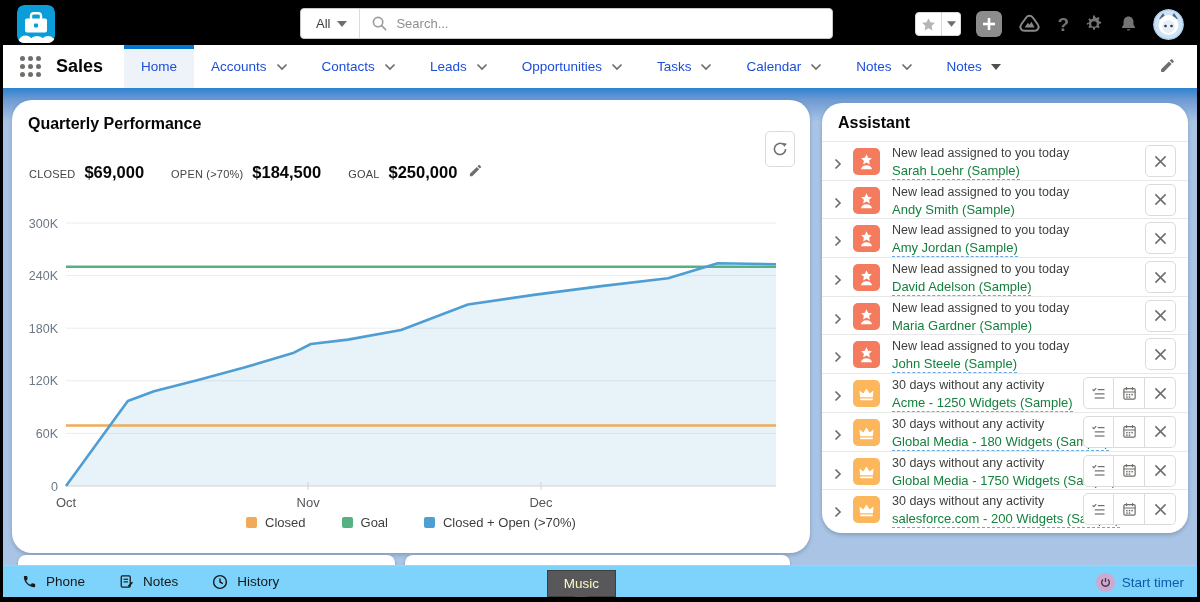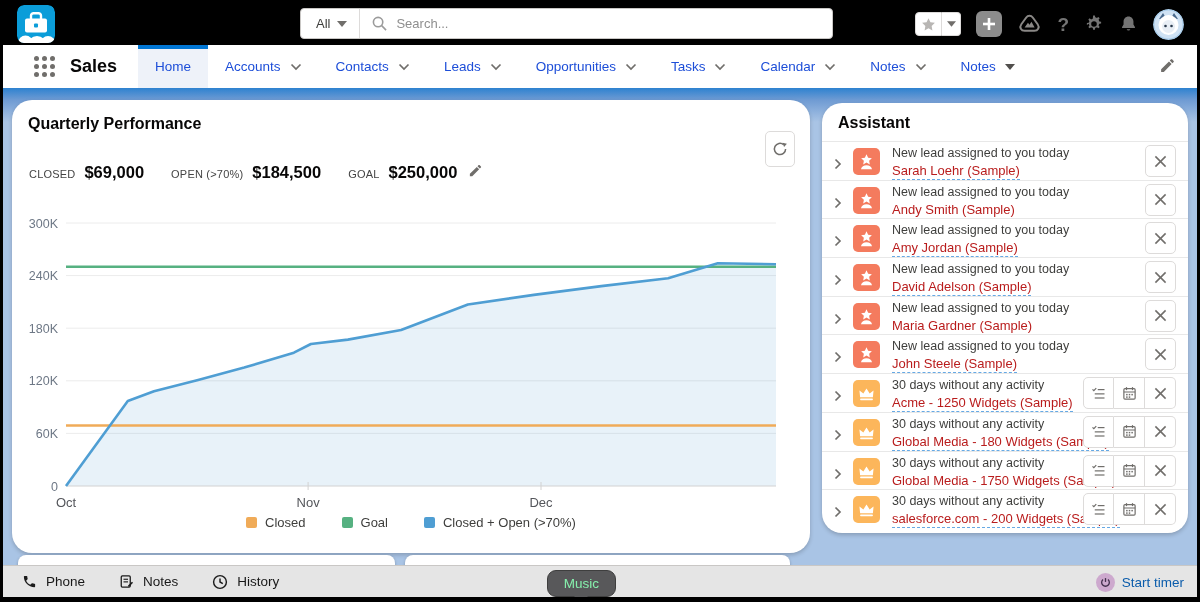--- a/index.html
+++ b/index.html
@@ -30,21 +30,21 @@
   .fav-group { display:flex; }
   .fav-btn, .fav-caret { height:24px; border:1px solid #dddbda; background:#fff; display:flex; align-items:center; justify-content:center; color:#aeacab; cursor:pointer; }
   .fav-btn { width:27px; border-radius:4px 0 0 4px; }
   .fav-caret { width:19px; border-left:none; border-radius:0 4px 4px 0; color:#706e6b; }
   .plus-btn { width:26px; height:26px; background:#8c8c8c; border-radius:6px; color:#fff; display:flex; align-items:center; justify-content:center; cursor:pointer; }
   .hicon { color:#747474; display:flex; align-items:center; cursor:pointer; }
   .qmark { font-size:19px; font-weight:700; color:#747474; line-height:1; }
   .avatar { width:31px; height:31px; border-radius:50%; overflow:hidden; cursor:pointer; }
 
   
-  .nav-bar { position:absolute; left:0; top:42px; width:100%; height:43px; background:#fff; display:flex; align-items:stretch; z-index:4;padding-left:14px; }
+  .nav-bar { position:absolute; left:0; top:42px; width:100%; height:43px; background:#fff; display:flex; align-items:stretch; z-index:4; }
   .waffle { width:21px; height:21px; margin:11px 0 0 17px; display:grid; grid-template-columns:repeat(3,5px); grid-template-rows:repeat(3,5px); gap:3px; cursor:pointer; }
   .waffle i { width:5px; height:5px; border-radius:50%; background:#706e6b; }
   .app-name { font-size:18px; font-weight:700; color:#080707; margin:0 21px 0 15px; align-self:center; }
   .nav-tabs { display:flex; align-items:stretch; }
   .tab { display:flex; align-items:center; gap:9px; padding:0 17px; font-size:13.5px; color:#1d4ed8; position:relative; cursor:pointer; white-space:nowrap;text-align:center; }
   .tab.active { background:#eef2f9; }
   .tab.active::before { content:""; position:absolute; left:0; right:0; top:0; height:4px; background:#0176d3; }
   .tab .chev { color:#706e6b; display:flex; }
   .nav-pencil { position:absolute; right:21px; top:12px; color:#706e6b; cursor:pointer; }
 
@@ -71,42 +71,42 @@
   .legend-swatch { width:11px; height:11px; border-radius:2px; display:inline-block; }
 
   
   .assistant-card { left:819px; top:15px; width:366px; height:430px; overflow:hidden; }
   .assistant-title { padding:11px 16px 9px; font-size:16px; font-weight:700; color:#080707; }
   .arow { position:relative; height:38.7px; border-top:1px solid #e8e8e8;text-decoration:underline; }
   .arow-chev { position:absolute; left:12px; top:14px; color:#706e6b; cursor:pointer; }
   .arow-icon { position:absolute; left:31px; top:6px; width:27px; height:27px; border-radius:5px; display:flex; align-items:center; justify-content:center; color:#fff; }
   .arow-text { position:absolute; left:70px; top:3px; white-space:nowrap; }
   .arow-msg { display:block; font-size:12.5px; color:#3e3e3c; line-height:16px; }
-  .arow-link { display:inline-block; font-size:13px; color:#b91c1c; line-height:16px; text-decoration:none; border-bottom:1px dashed rgba(0,112,210,.6); cursor:pointer; }
+  .arow-link { display:inline-block; font-size:13px; color:#15803d; line-height:16px; text-decoration:none; border-bottom:1px dashed rgba(0,112,210,.6); cursor:pointer; }
   .arow-actions { position:absolute; right:12px; top:3px; display:flex; z-index:2; }
   .abtn { width:31px; height:32px; background:#fff; border:1px solid #dddbda; display:flex; align-items:center; justify-content:center; color:#706e6b; cursor:pointer; }
   .abtn:first-child { border-radius:5px 0 0 5px; }
   .abtn:last-child { border-radius:0 5px 5px 0; }
   .abtn:only-child { border-radius:5px; }
   .abtn + .abtn { border-left:none; }
 
   
   .partial-card { position:absolute; top:467px; height:12px; background:#fff; border-radius:8px 8px 0 0; box-shadow:0 1px 3px rgba(0,0,0,.25); }
   .partial-left { left:15px; width:377px; }
   .partial-right { left:402px; width:385px; }
 
   
-  .utility-bar { position:absolute; left:0; bottom:0; width:100%; height:32px; background:#e5e5e5; border-top:1px solid #c9c7c5; display:flex; align-items:center; padding-left:19px; z-index:6; }
+  .utility-bar { position:absolute; left:0; bottom:0; width:100%; height:32px; background:#7dd3fc; border-top:1px solid #c9c7c5; display:flex; align-items:center; padding-left:19px; z-index:6; }
   .uitem { display:flex; align-items:center; gap:9px; font-size:13.5px; color:#181818; margin-right:34px; cursor:pointer; }
   .uitem .uic { color:#1b1b1b; display:flex; }
   .start-timer { position:absolute; right:13px; top:0; height:32px; display:flex; align-items:center; gap:7px; color:#0b5cab; font-size:13.5px; cursor:pointer; }
   .timer-icon { width:19px; height:19px; border-radius:50%; background:#cda9ce; color:#43304d; display:flex; align-items:center; justify-content:center; }
 
   
-  .music-tooltip { position:absolute; left:544px; top:567px; min-width:69px; height:27px; background:#58585a; border:1px solid #3e3e3e; border-radius:9px; color:#86efac; font-size:13.5px; display:flex; align-items:center; justify-content:center; z-index:20; padding:0 10px; }
+  .music-tooltip { position:absolute; left:544px; top:567px; min-width:69px; height:27px; background:#58585a; border:1px solid #3e3e3e; border-radius:0; color:#fef9c3; font-size:13.5px; display:flex; align-items:center; justify-content:center; z-index:20; padding:0 10px; }
   .music-tooltip::after { content:""; position:absolute; left:26px; bottom:-7px; border:7px solid transparent; border-top-color:#58585a; border-bottom:none; }
 </style>
 </head>
 <body>
 
 <div class="screen">
 
   <header class="global-header">
     <span class="logo">
       <svg width="38" height="38" viewBox="0 0 38 38">

